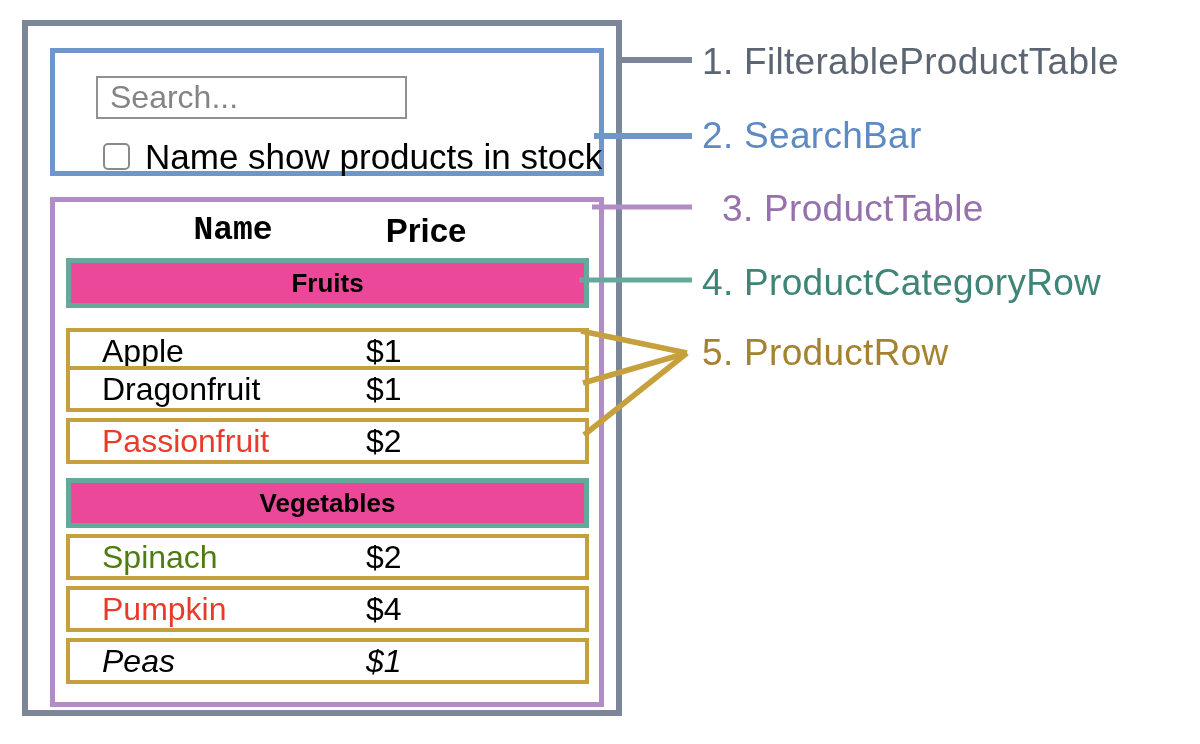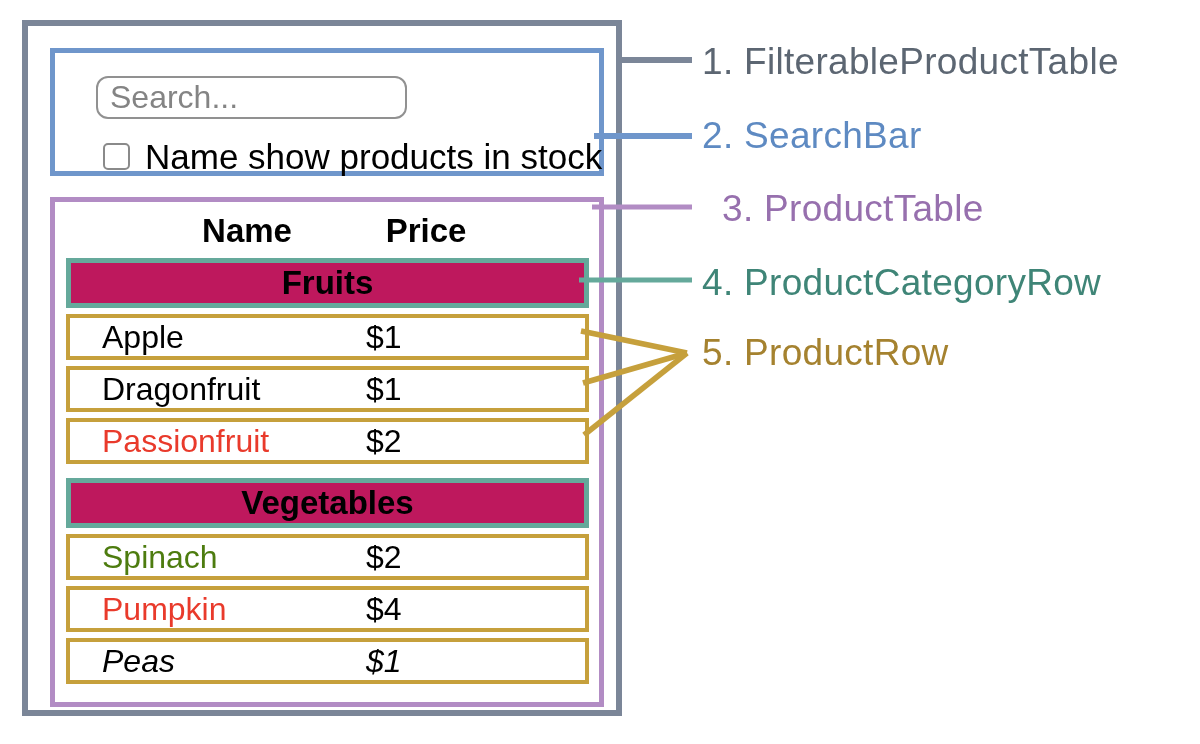--- a/index.html
+++ b/index.html
@@ -27,21 +27,21 @@
     left: 22px; top: 22px;           
     width: 554px; height: 128px;
     border: 5px solid #6f96cb;
     background: #ffffff;
   }
   .search-input {
     position: absolute;
     left: 41px; top: 23px;
     width: 311px; height: 43px;
     border: 2px solid #919191;
-    border-radius: 12px;
+    border-radius: 0;
     font-family: "Liberation Sans", sans-serif;
     font-size: 32px;
     color: #222222;
     padding: 0 12px;
     outline: none;
     background: #ffffff;
   }
   .search-input::placeholder { color: #848484; }
   .checkbox-box {
     position: absolute;
@@ -67,41 +67,41 @@
     border: 5px solid #b28cc4;
     background: #ffffff;
   }
 
   .th-name, .th-price {
     position: absolute;
     top: 6px; height: 45px; line-height: 45px;
     font-weight: bold; font-size: 33px; color: #000000;
     text-align: center;
   }
-  .th-name  { left: 27px;  width: 330px; }
+  .th-name  { left: 13px;  width: 330px; font-family: Liberation Mono, monospace; }
   .th-price { left: 296px; width: 150px; }
 
   .category-row {
     position: absolute;
     left: 11px; width: 523px; height: 50px;
     border: 5px solid #65a99b;
-    background: #be185d;
+    background: #ec4899;
     display: flex; align-items: center; justify-content: center;
-    font-weight: bold; font-size: 33px; color: #000000;
+    font-weight: bold; font-size: 26px; color: #000000;
   }
   .cat-fruits     { top: 56px; }
   .cat-vegetables { top: 276px; }
 
   .product-row {
     position: absolute;
     left: 11px; width: 523px; height: 46px;
     border: 4px solid #c6a03c;
     background: #ffffff;
   }
-  .row-0 { top: 112px; }
+  .row-0 { top: 126px; }
   .row-1 { top: 164px; padding-left: 42px; }
   .row-2 { top: 216px; }
   .row-3 { top: 332px; }
   .row-4 { top: 384px; padding-left: 40px; }
   .row-5 { top: 436px; font-style: italic; }
   .product-name {
     position: absolute;
     left: 32px; top: 0; height: 38px; line-height: 38px;
     font-size: 32px; color: #000000; white-space: nowrap;
   }

